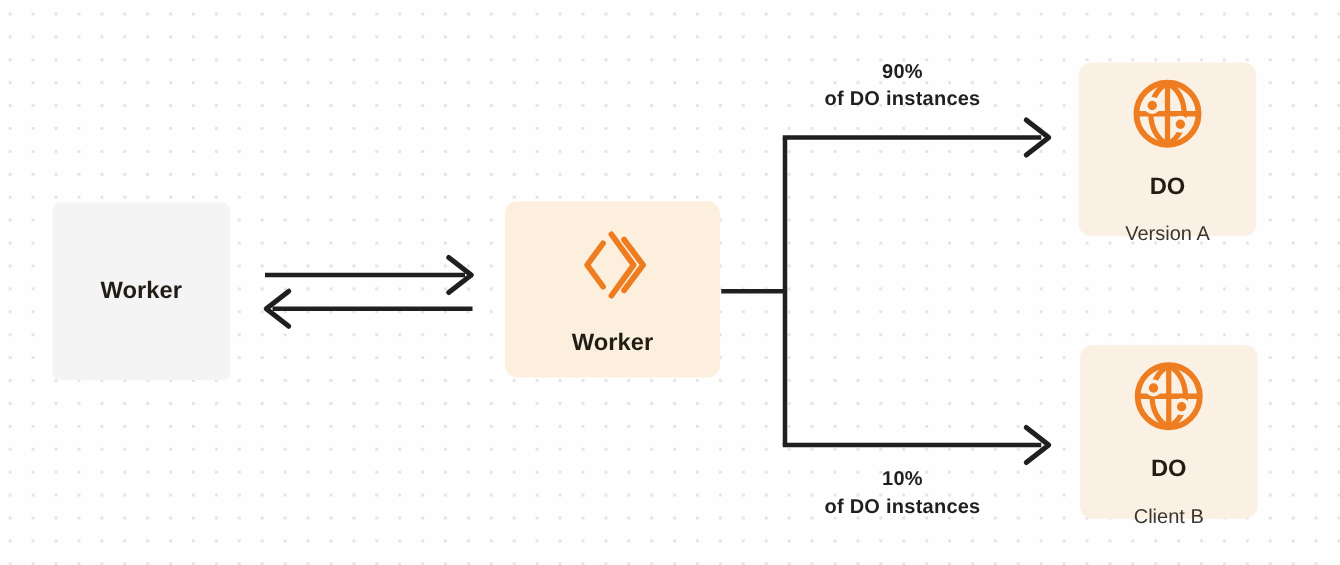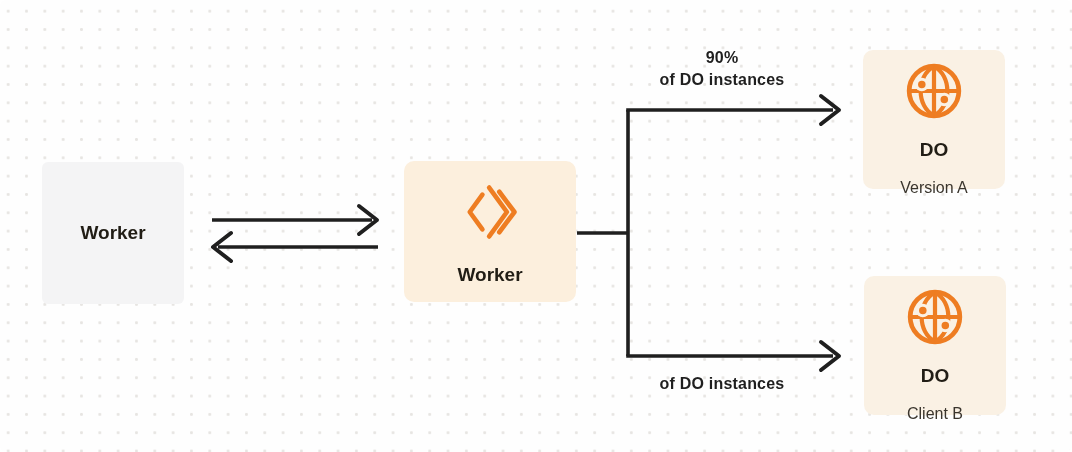--- a/index.html
+++ b/index.html
@@ -174,16 +174,17 @@
     </span>
     <div class="node-title">DO</div>
     <div class="node-subtitle">Client B</div>
   </div>
 
   <div class="edge-label edge-label-top">
     <div>90%</div>
     <div>of DO instances</div>
   </div>
   <div class="edge-label edge-label-bottom">
+    <div>10%</div>
     <div>of DO instances</div>
   </div>
 
 </div>
 
 </body></html>

